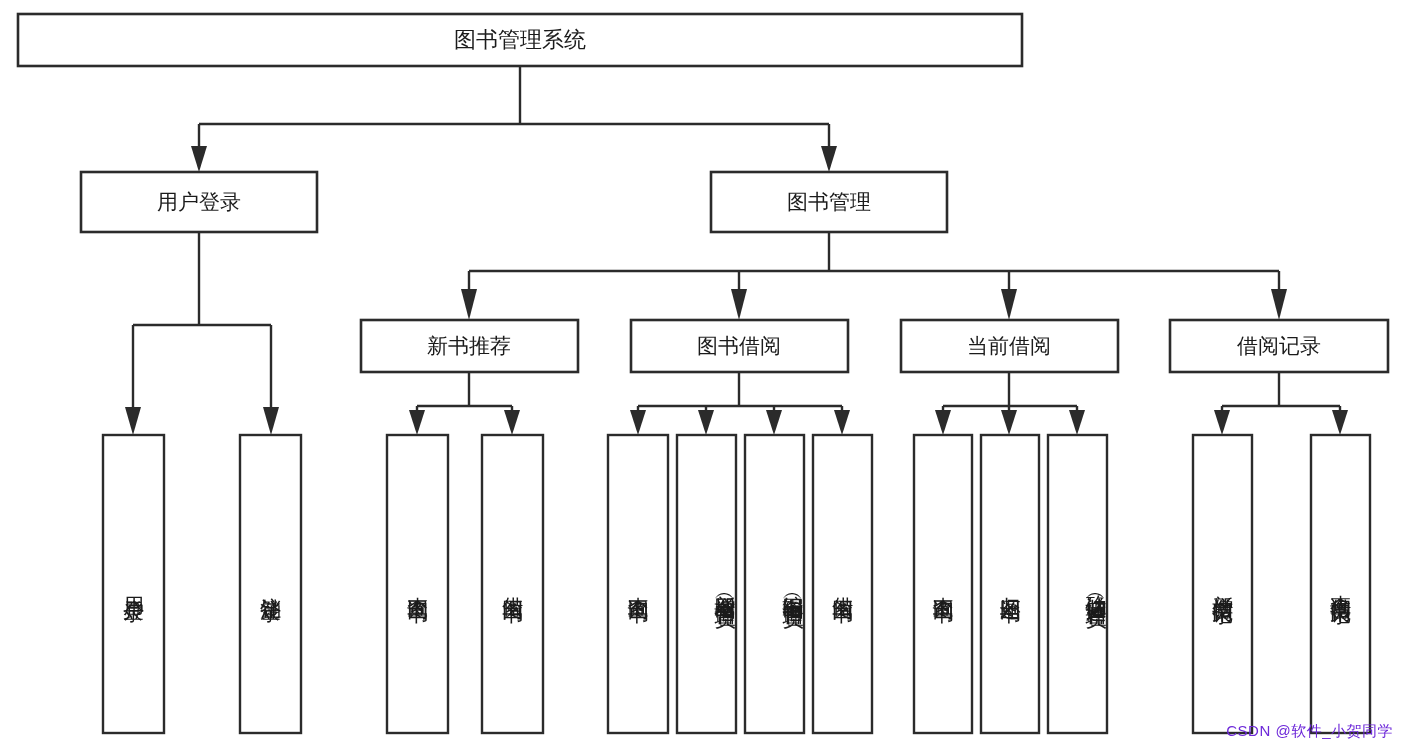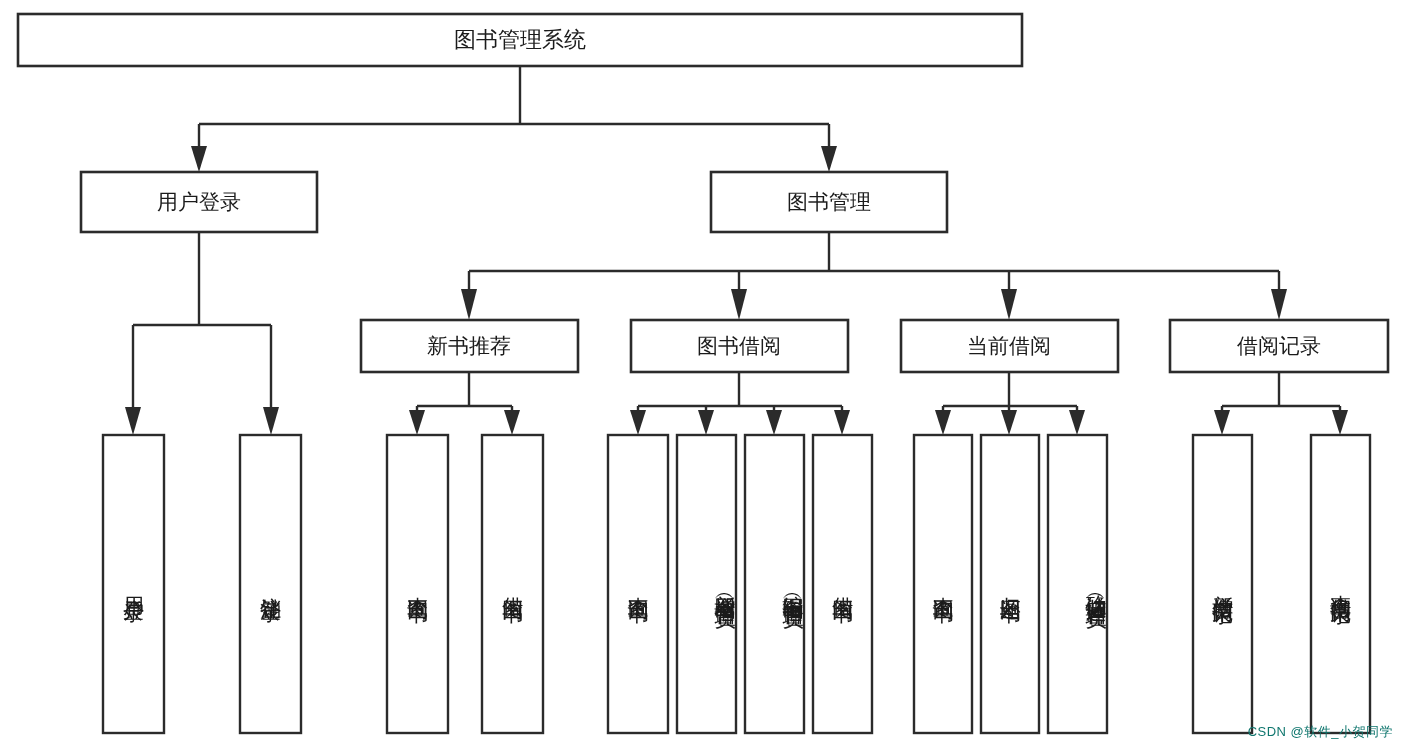--- a/index.html
+++ b/index.html
@@ -47,22 +47,22 @@
     dominant-baseline: middle;
   }
   .node-label-root {
     font-size: 22px;
   }
   .watermark {
     position: absolute;
     right: 12px;
     bottom: 6px;
     font-family: "Liberation Sans", sans-serif;
-    font-size: 13px;
-    color: #0f766e;
+    font-size: 15px;
+    color: #6d28d9;
     white-space: nowrap;
     letter-spacing: 0.5px;
     pointer-events: none;
   }
   
   .leaf-text-layer {
     position: absolute;
     left: 0; top: 0;
     width: 1405px;
     height: 747px;

